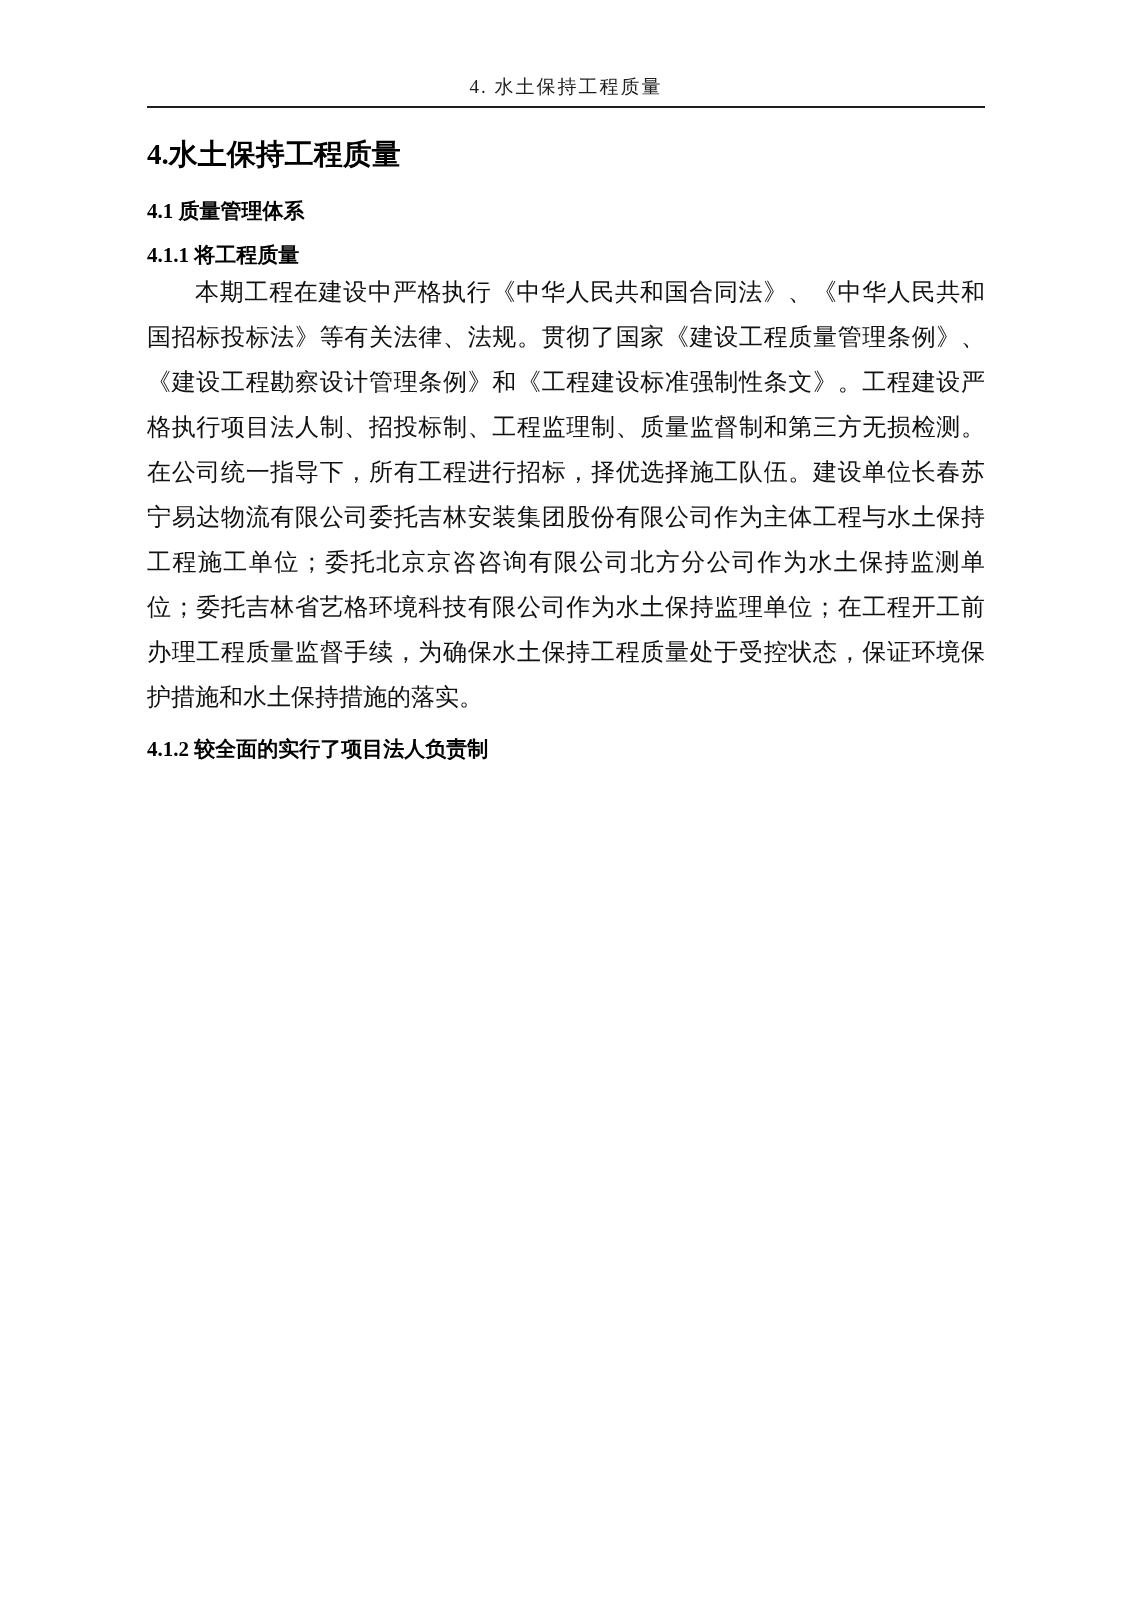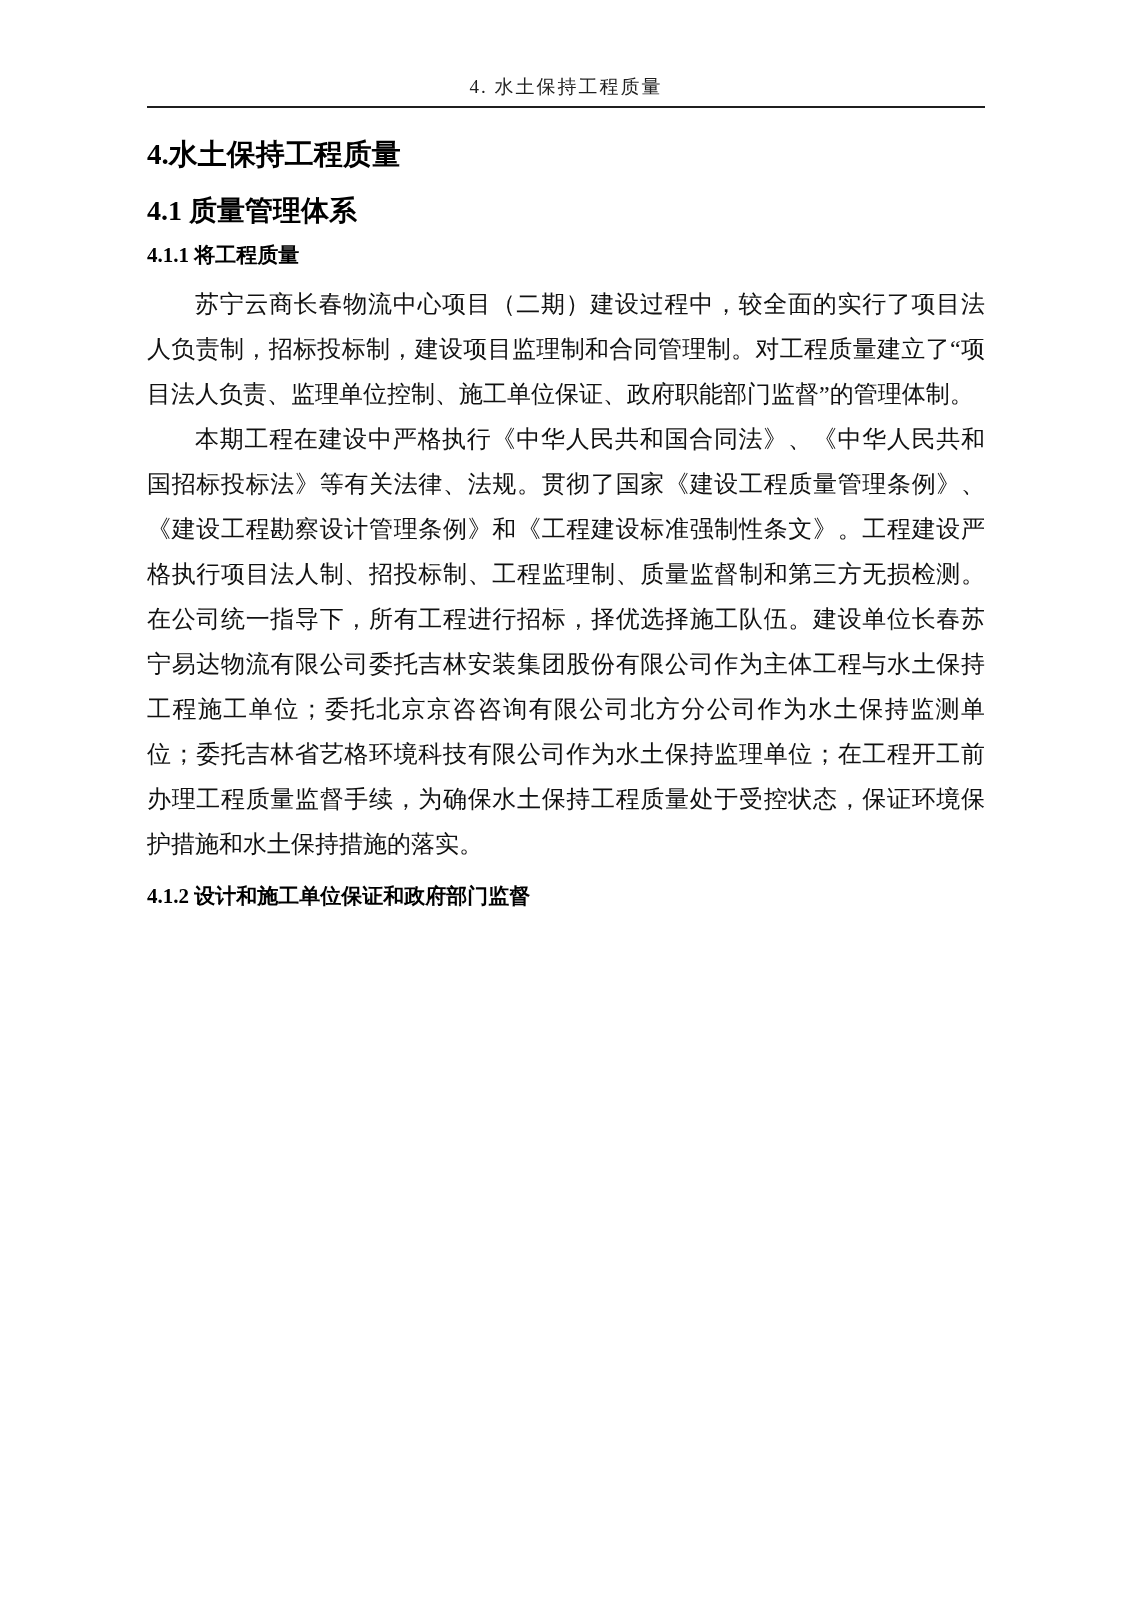--- a/index.html
+++ b/index.html
@@ -28,21 +28,21 @@
     .content { margin: 0 146px 0 147px; }
     .chapter-title {
       margin-top: 26px;
       font-size: 29px;
       font-weight: bold;
       line-height: 40px;
       color: #000000;
     }
     .section-heading {
       margin-top: 22px;
-      font-size: 28px;
+      font-size: 21px;
       font-weight: bold;
       line-height: 30px;
       color: #000000;
     }
     .subsection-heading {
       margin-top: 14px;
       font-size: 21px;
       font-weight: bold;
       line-height: 30px;
       color: #000000;
@@ -79,25 +79,24 @@
     <div class="header-title">4. 水土保持工程质量</div>
   </div>
 
   <div class="content">
     <h1 class="chapter-title">4.水土保持工程质量</h1>
 
     <h2 class="section-heading">4.1 质量管理体系</h2>
 
     <h3 class="subsection-heading">4.1.1 将工程质量</h3>
 
-    <p class="para first">苏宁云商长春物流中心项目（二期）建设过程中，较全面的实行了项目法人负责制，招标投标制，建设项目监理制和合同管理制。对工程质量建立了“项目法人负责、监理单位控制、施工单位保证、政府职能部门监督”的管理体制。</p>
 
     <p class="para">本期工程在建设中严格执行《中华人民共和国合同法》、《中华人民共和国招标投标法》等有关法律、法规。贯彻了国家《建设工程质量管理条例》、《建设工程勘察设计管理条例》和《工程建设标准强制性条文》。工程建设严格执行项目法人制、招投标制、工程监理制、质量监督制和第三方无损检测。在公司统一指导下，所有工程进行招标，择优选择施工队伍。建设单位长春苏宁易达物流有限公司委托吉林安装集团股份有限公司作为主体工程与水土保持工程施工单位；委托北京京咨咨询有限公司北方分公司作为水土保持监测单位；委托吉林省艺格环境科技有限公司作为水土保持监理单位；在工程开工前办理工程质量监督手续，为确保水土保持工程质量处于受控状态，保证环境保护措施和水土保持措施的落实。</p>
 
-    <h3 class="subsection-heading">4.1.2 设计和施工单位保证和政府部门监督</h3>
+    <h3 class="subsection-heading">4.1.2 较全面的实行了项目法人负责制</h3>
 
 
   </div>
 
   <div class="footer">
     <span class="footer-company">吉林省佳宇水利设计咨询有限公司</span>
     <span class="footer-page-number">19</span>
   </div>
 
 </div>

